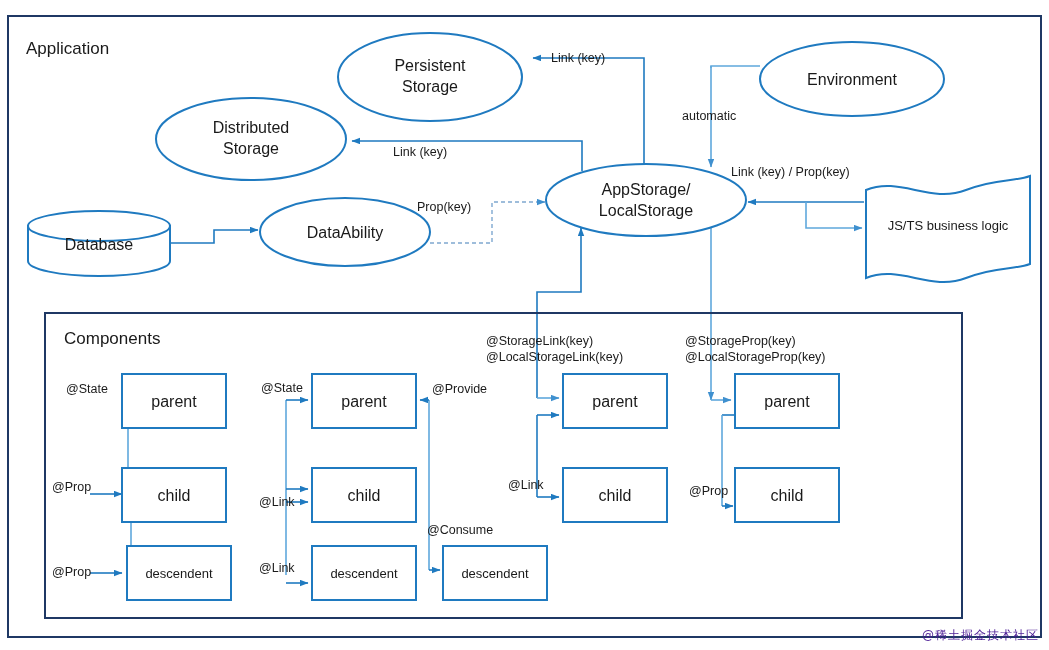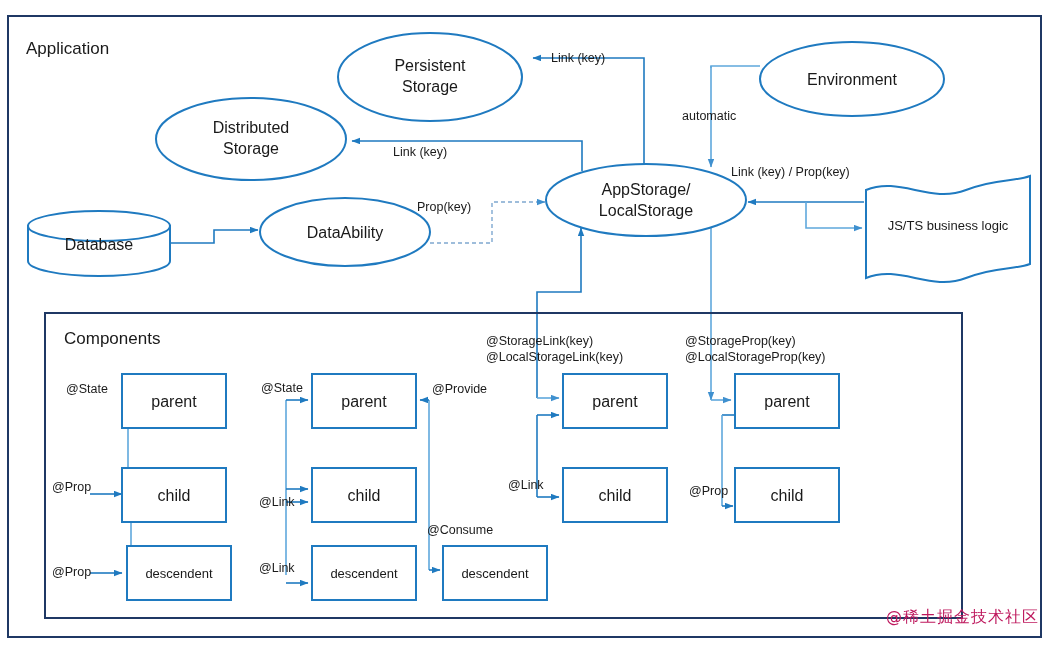--- a/index.html
+++ b/index.html
@@ -61,23 +61,23 @@
   .t-frame-title { font-size: 17px; }
   .t-node { font-size: 16px; text-anchor: middle; }
   .t-node-sm { font-size: 13px; text-anchor: middle; }
   .t-box { font-size: 16px; text-anchor: middle; }
   .t-box-sm { font-size: 13px; text-anchor: middle; }
   .t-edge { font-size: 12.5px; }
   .t-anno { font-size: 12.5px; }
   .watermark {
     position: absolute;
     right: 10px;
-    bottom: 22px;
-    font-size: 16px;
-    color: #be185d;
+    bottom: 6px;
+    font-size: 12px;
+    color: #4c1d95;
     font-family: "DejaVu Sans", sans-serif;
     letter-spacing: 1px;
     white-space: nowrap;
   }
 </style>
 </head>
 <body>
 
 <div id="diagram-root">
 <svg id="diagram" viewBox="0 0 1049 650">

